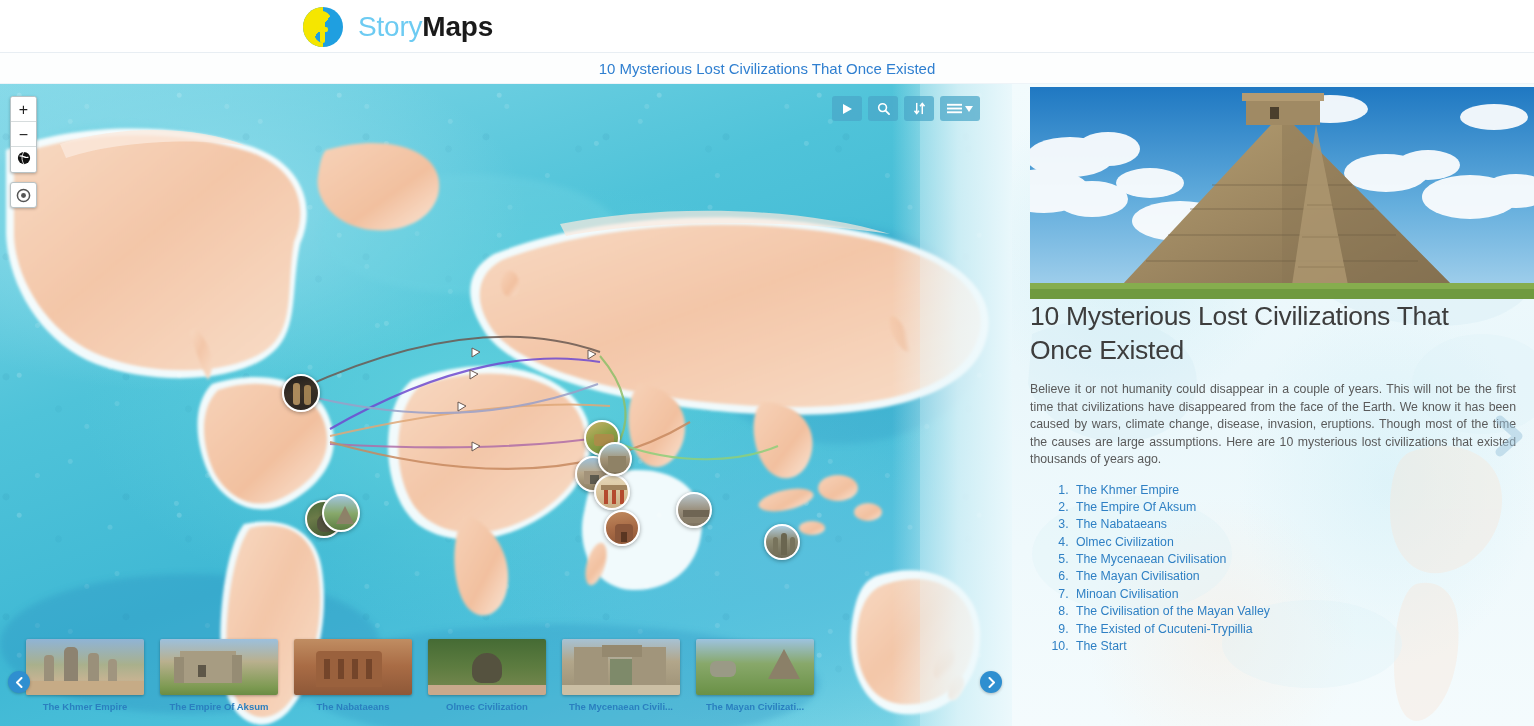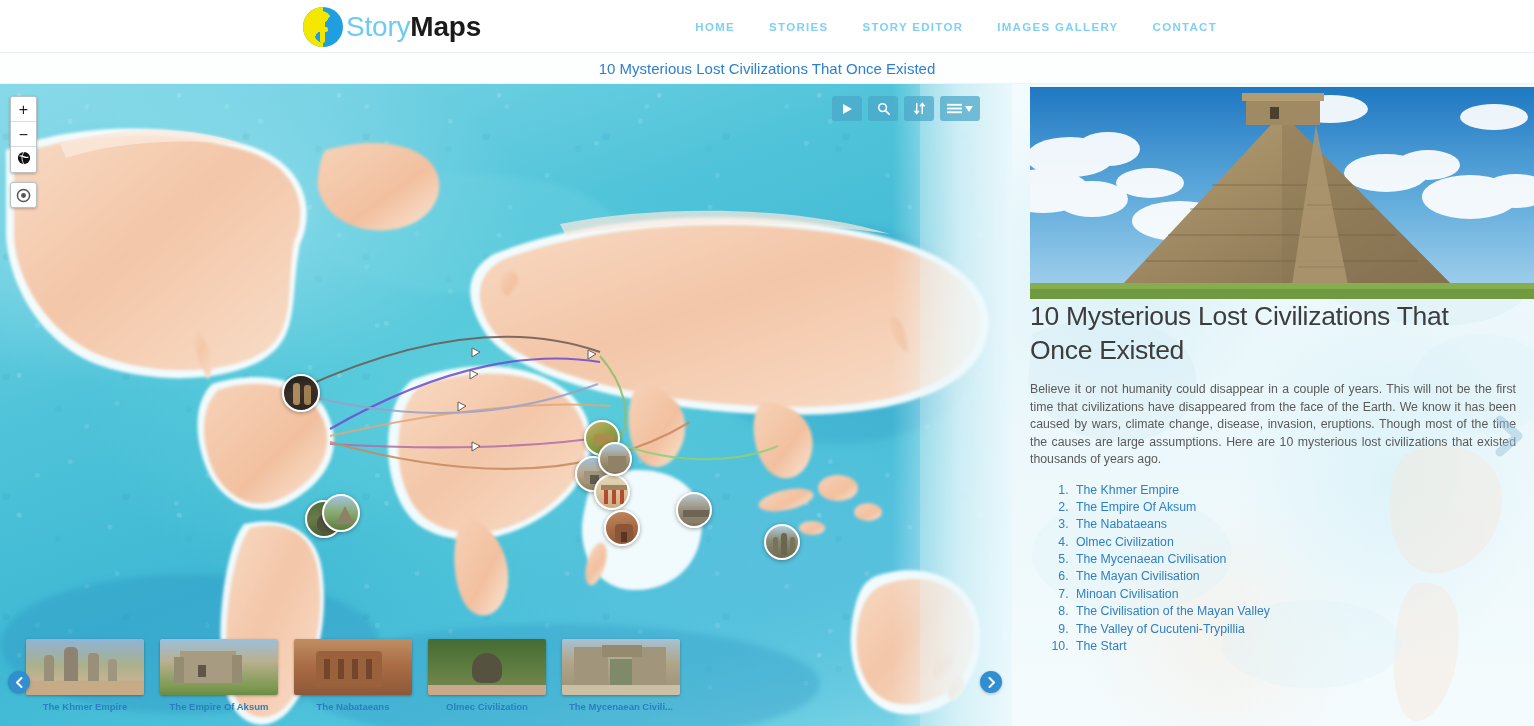--- a/index.html
+++ b/index.html
@@ -47,21 +47,21 @@
   }
   .brand-logo .stem-b {
     position: absolute; left: 13px; top: 20px;
     width: 12px; height: 5px; background: #f5e600;
     border-radius: 2px;
   }
   .brand-text {
     font-size: 28px; font-weight: 400; letter-spacing: -0.2px;
     line-height: 1;
   }
-  .brand-story { color: #6dcbf2; }
+  .brand-story { color: #6dcbf2; margin-left: 12px; }
   .brand-maps  { color: #1a1a1a; font-weight: 700; }
 
   .nav {
     position: absolute; right: 300px; top: 0; height: 53px;
     display: flex; align-items: center; gap: 0;
   }
   .nav a {
     color: #7fd0f2;
     font-size: 11.5px; font-weight: 700;
     letter-spacing: 1.3px;
@@ -286,27 +286,20 @@
       <div class="half-yellow"></div>
       <div class="swirl"></div>
       <div class="stem"></div>
       <div class="stem-b"></div>
     </div>
     <div class="brand-text">
       <span class="brand-story">Story</span><span class="brand-maps">Maps</span>
     </div>
   </div>
 
-  <nav class="nav">
-    <a href="#">HOME</a>
-    <a href="#">STORIES</a>
-    <a href="#">STORY EDITOR</a>
-    <a href="#">IMAGES GALLERY</a>
-    <a href="#">CONTACT</a>
-  </nav>
 </div>
 
 <div class="titlebar">
   <h1>10 Mysterious Lost Civilizations That Once Existed</h1>
 </div>
 
 <div class="stage">
 
   <div class="map">
     <div class="map-grain"></div>
@@ -572,20 +565,27 @@
         <div class="ph" style="background:linear-gradient(180deg,#a7c2d4 0%,#b2a68a 40%,#9b8f74 100%)">
           <div style="position:absolute;left:12px;top:8px;width:34px;height:40px;background:#a1957b"></div>
           <div style="position:absolute;left:70px;top:8px;width:34px;height:40px;background:#a1957b"></div>
           <div style="position:absolute;left:40px;top:6px;width:40px;height:12px;background:#95896f"></div>
           <div style="position:absolute;left:48px;top:20px;width:22px;height:28px;background:#7e8a6a"></div>
           <div style="position:absolute;left:0;bottom:0;width:118px;height:10px;background:#cbbfa4"></div>
         </div>
         <div class="cap">The Mycenaean Civili...</div>
       </div>
 
+      <div class="thumb">
+        <div class="ph" style="background:linear-gradient(180deg,#9dc3e0 0%,#88a86a 44%,#6a9146 100%)">
+          <div style="position:absolute;left:72px;top:10px;width:0;height:0;border-left:16px solid transparent;border-right:16px solid transparent;border-bottom:30px solid #8b8068"></div>
+          <div style="position:absolute;left:14px;top:22px;width:26px;height:16px;background:#9a9a86;border-radius:6px"></div>
+        </div>
+        <div class="cap">The Mayan Civilizati...</div>
+      </div>
 
     </div>
 
     <div class="strip-arrow prev">
       <svg width="9" height="11" viewBox="0 0 9 11">
         <polyline points="6.5,1 2,5.5 6.5,10" fill="none" stroke="#fff" stroke-width="2" stroke-linecap="round" stroke-linejoin="round"></polyline>
       </svg>
     </div>
     <div class="strip-arrow next">
       <svg width="9" height="11" viewBox="0 0 9 11">
@@ -675,21 +675,21 @@
       <p class="sb-para">Believe it or not humanity could disappear in a couple of years. This will not be the first time that civilizations have disappeared from the face of the Earth. We know it has been caused by wars, climate change, disease, invasion, eruptions. Though most of the time the causes are large assumptions. Here are 10 mysterious lost civilizations that existed thousands of years ago.</p>
       <ol class="sb-list">
         <li><a href="#">The Khmer Empire</a></li>
         <li><a href="#">The Empire Of Aksum</a></li>
         <li><a href="#">The Nabataeans</a></li>
         <li><a href="#">Olmec Civilization</a></li>
         <li><a href="#">The Mycenaean Civilisation</a></li>
         <li><a href="#">The Mayan Civilisation</a></li>
         <li><a href="#">Minoan Civilisation</a></li>
         <li><a href="#">The Civilisation of the Mayan Valley</a></li>
-        <li><a href="#">The Valley of Cucuteni-Trypillia</a></li>
+        <li><a href="#">The Existed of Cucuteni-Trypillia</a></li>
         <li><a href="#">The Start</a></li>
       </ol>
     </div>
 
     <div class="sb-next">
       <svg width="44" height="44" viewBox="0 0 44 44">
         <polyline points="14,6 32,22 14,38" fill="none" stroke="#9ec6dd" stroke-width="9" stroke-linecap="round" stroke-linejoin="round"></polyline>
       </svg>
     </div>
   </div>

